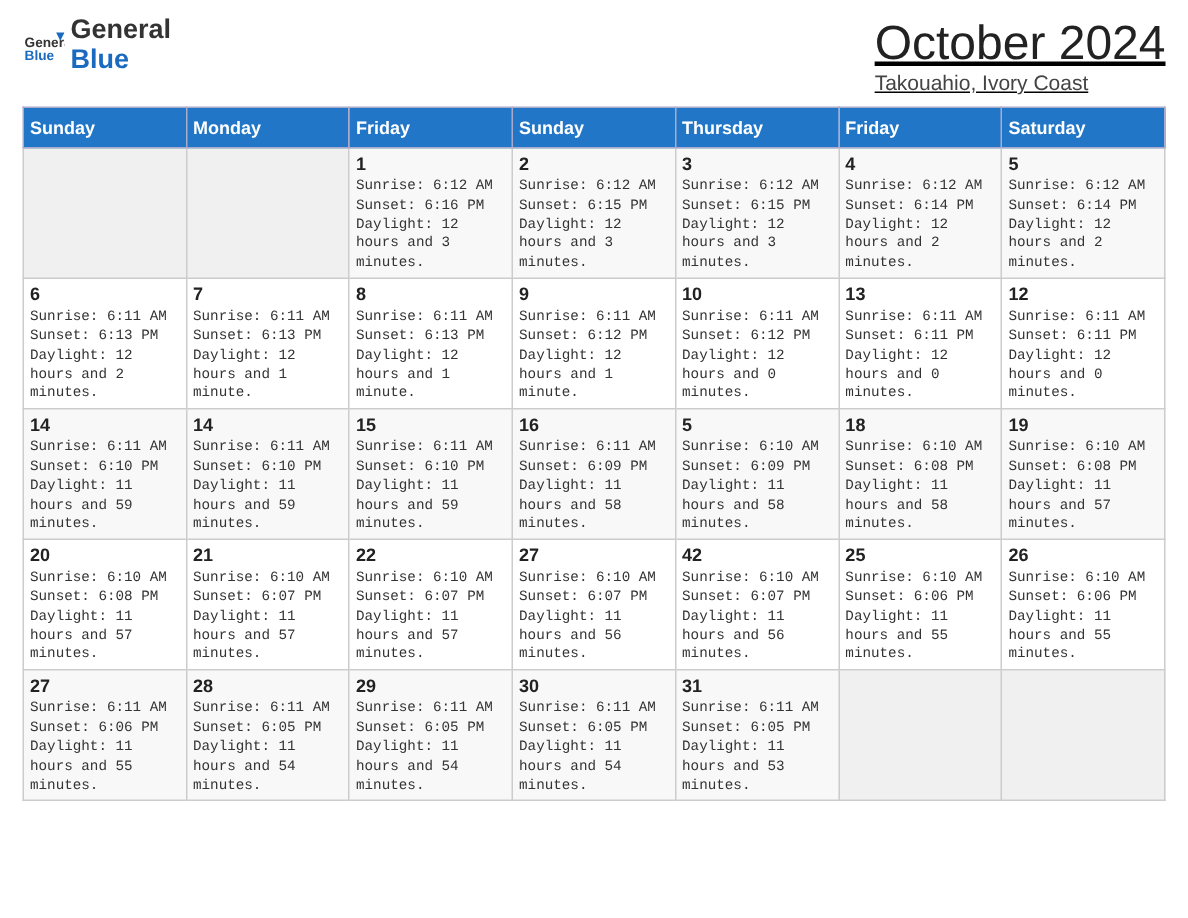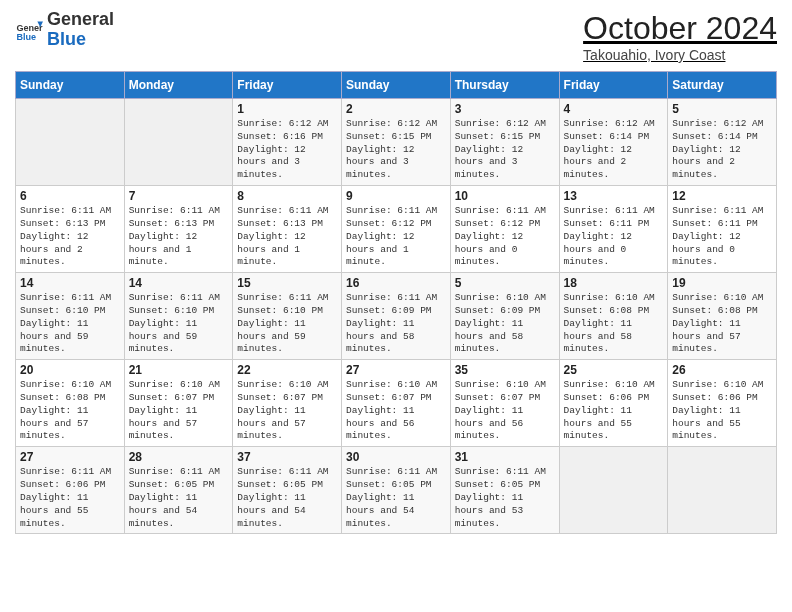--- a/index.html
+++ b/index.html
@@ -270,21 +270,21 @@
 Sunset: 6:07 PM
 Daylight: 11 hours and 57 minutes.</div>
           </td>
           <td>
             <span class="day-num">27</span>
             <div class="day-info" style="white-space: pre-line;">Sunrise: 6:10 AM
 Sunset: 6:07 PM
 Daylight: 11 hours and 56 minutes.</div>
           </td>
           <td>
-            <span class="day-num">35</span>
+            <span class="day-num">42</span>
             <div class="day-info" style="white-space: pre-line;">Sunrise: 6:10 AM
 Sunset: 6:07 PM
 Daylight: 11 hours and 56 minutes.</div>
           </td>
           <td>
             <span class="day-num">25</span>
             <div class="day-info" style="white-space: pre-line;">Sunrise: 6:10 AM
 Sunset: 6:06 PM
 Daylight: 11 hours and 55 minutes.</div>
           </td>
@@ -302,21 +302,21 @@
 Sunset: 6:06 PM
 Daylight: 11 hours and 55 minutes.</div>
           </td>
           <td>
             <span class="day-num">28</span>
             <div class="day-info" style="white-space: pre-line;">Sunrise: 6:11 AM
 Sunset: 6:05 PM
 Daylight: 11 hours and 54 minutes.</div>
           </td>
           <td>
-            <span class="day-num">37</span>
+            <span class="day-num">29</span>
             <div class="day-info" style="white-space: pre-line;">Sunrise: 6:11 AM
 Sunset: 6:05 PM
 Daylight: 11 hours and 54 minutes.</div>
           </td>
           <td>
             <span class="day-num">30</span>
             <div class="day-info" style="white-space: pre-line;">Sunrise: 6:11 AM
 Sunset: 6:05 PM
 Daylight: 11 hours and 54 minutes.</div>
           </td>

